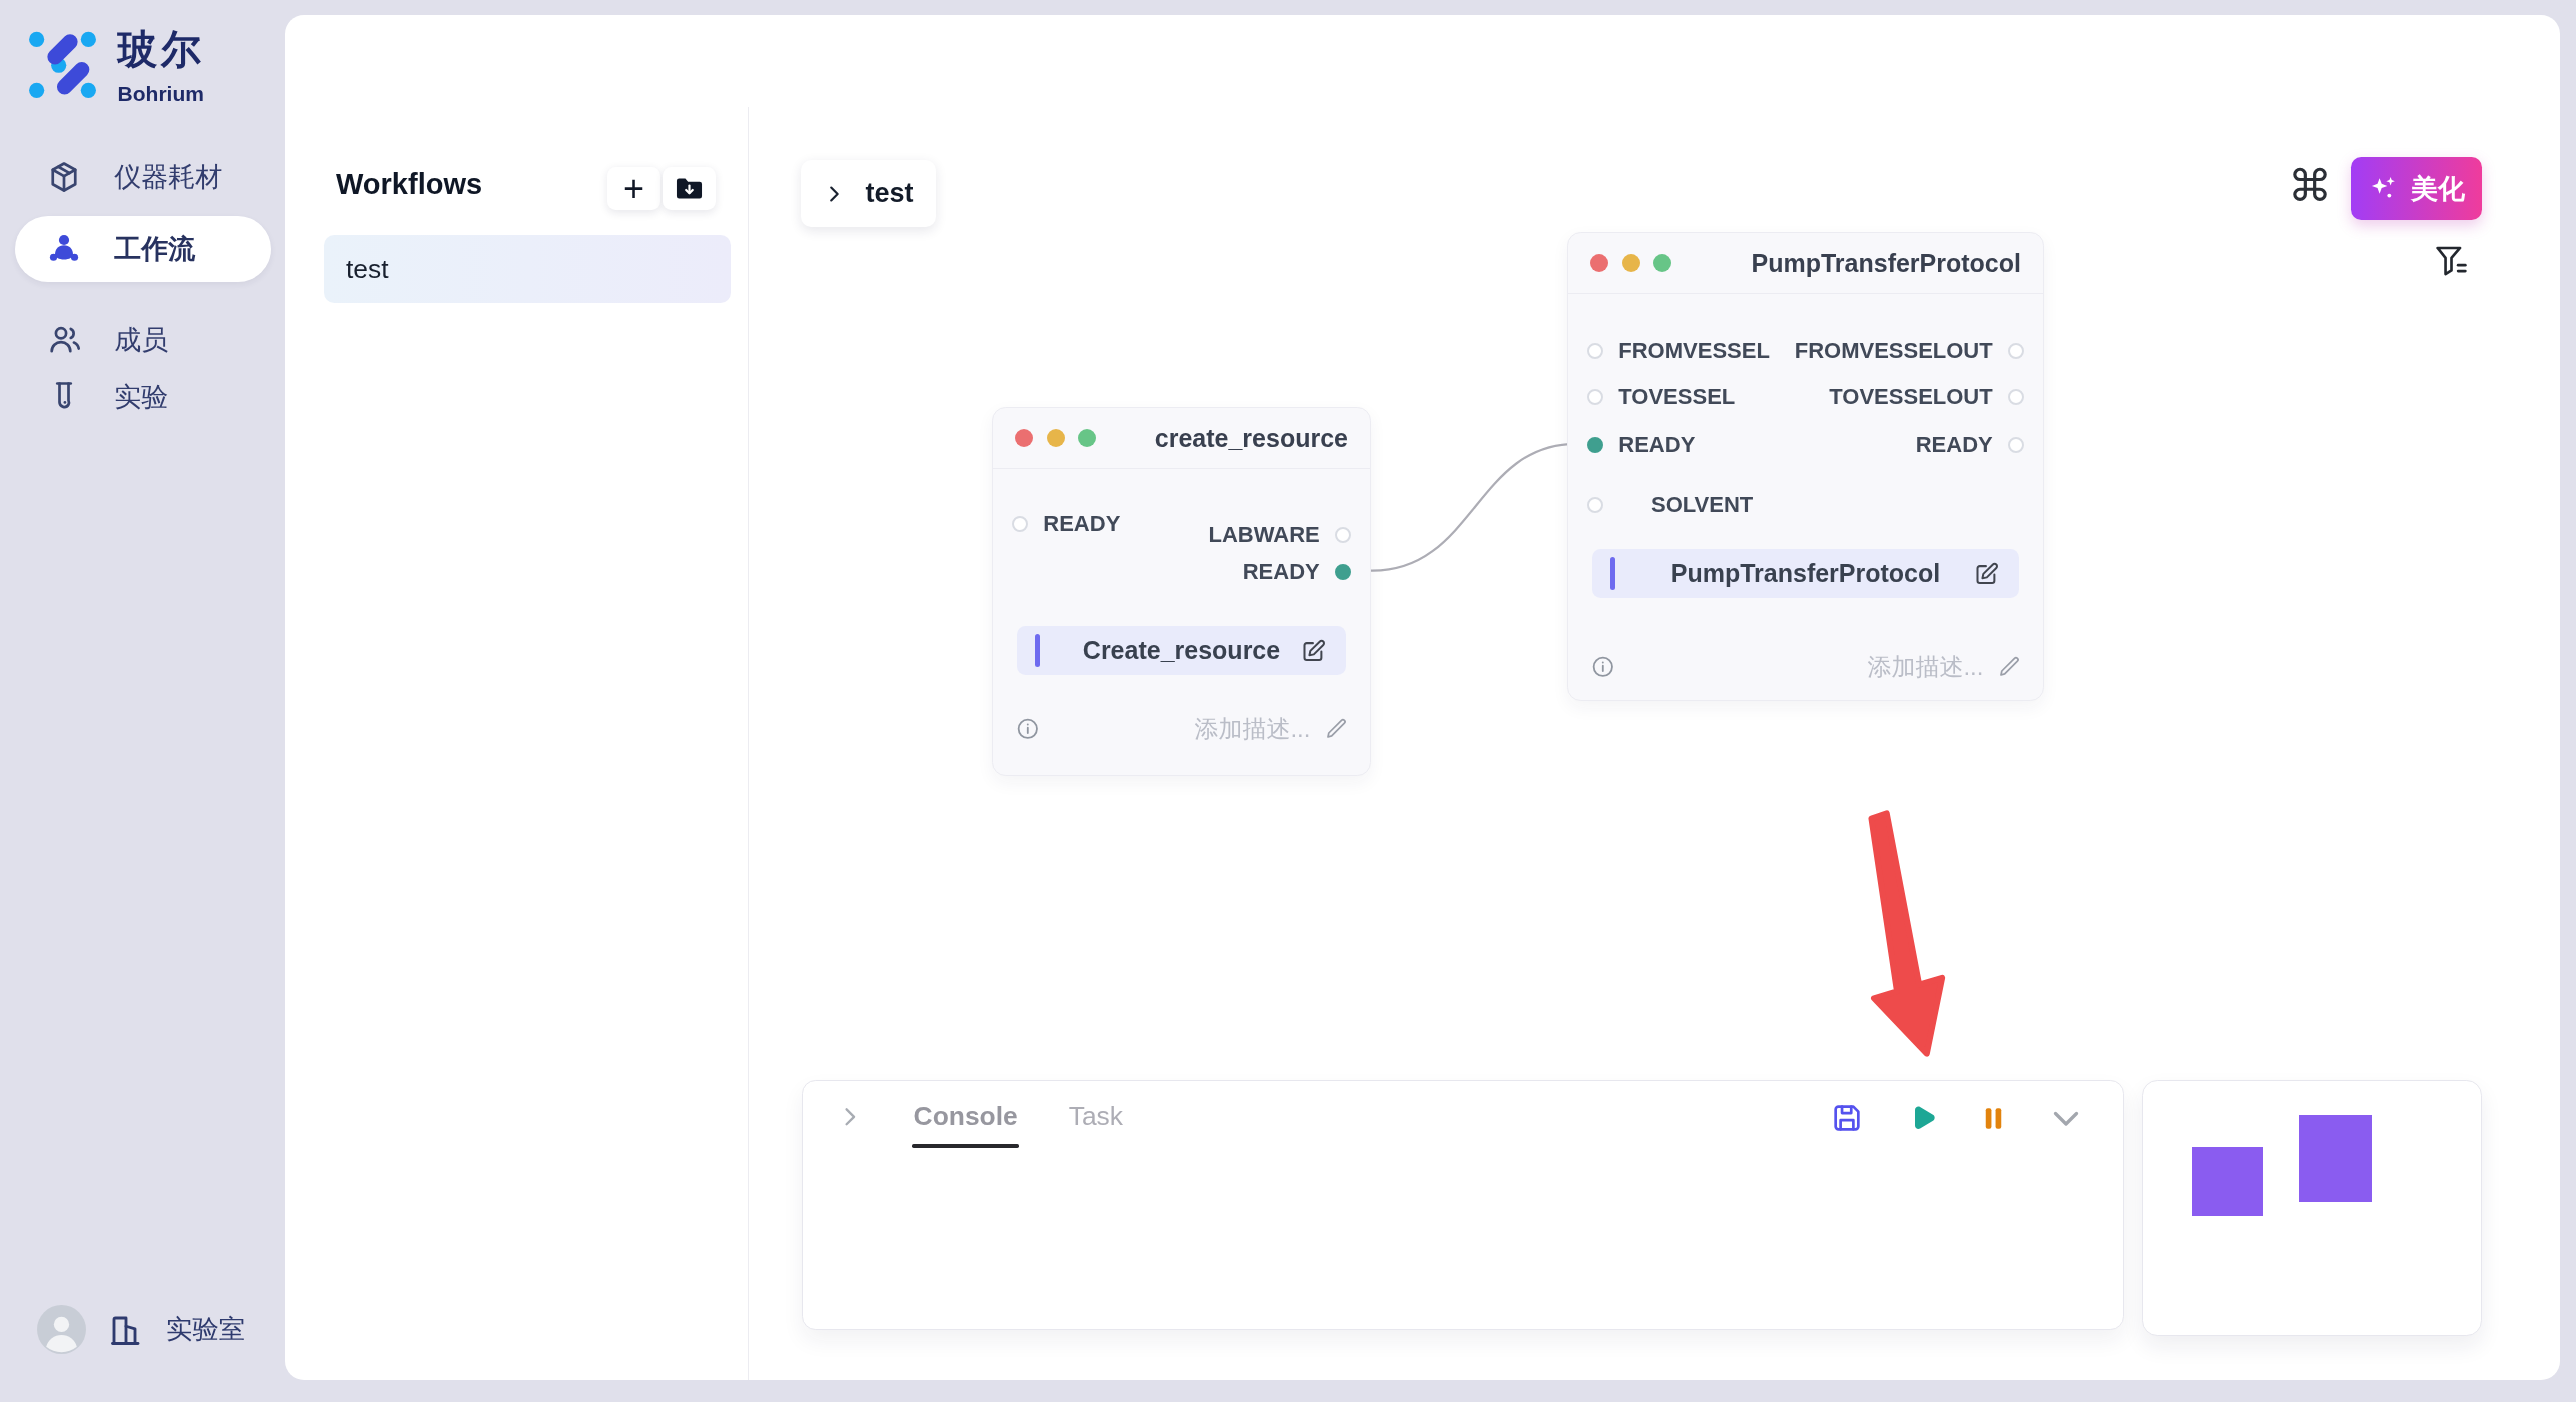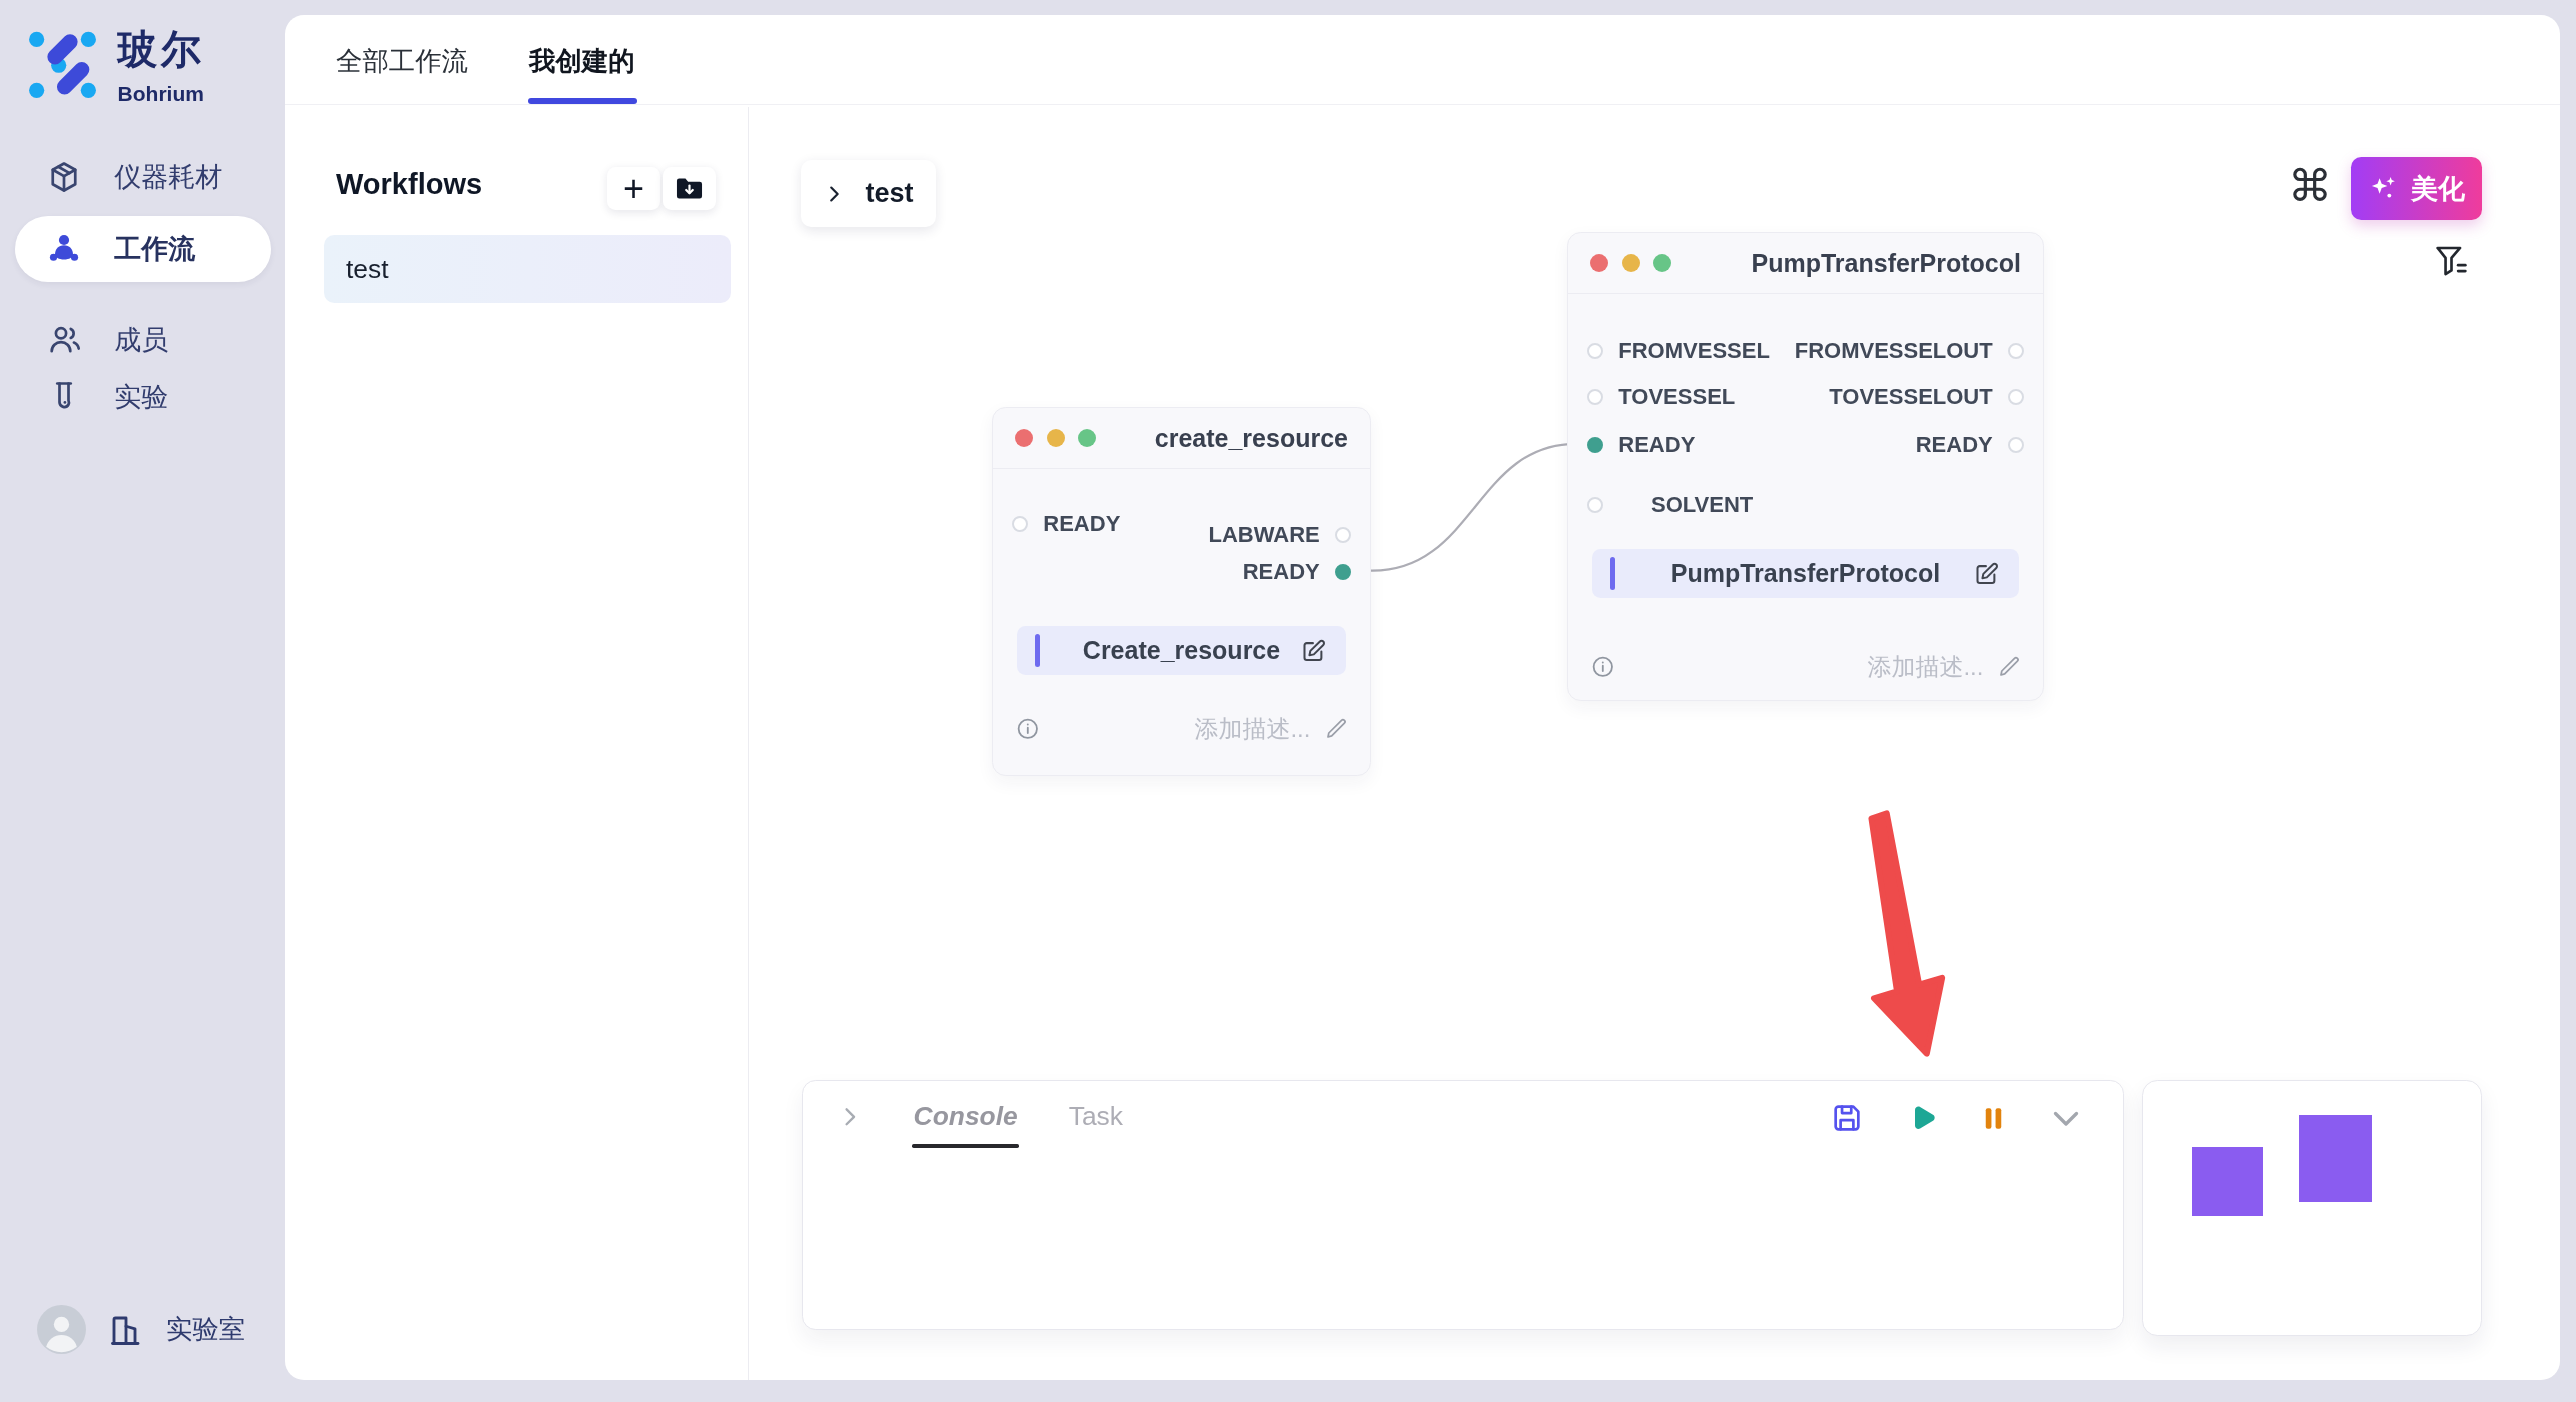--- a/index.html
+++ b/index.html
@@ -82,21 +82,21 @@
   .action-bar { position:absolute; left:18px; top:7.7px; bottom:7.7px; width:5.1px; border-radius:2.6px; background:#6E6BEF; }
   .action-label { flex:1; text-align:center; font-size:25px; font-weight:700; color:#39414F; }
   .action-edit { position:absolute; right:19px; top:50%; transform:translateY(-50%); }
   .node-footer { position:absolute; left:22px; right:22px; height:37px; display:flex; align-items:center; }
   .desc-placeholder { margin-left:auto; font-size:24px; color:#BABDC7; margin-right:13.6px; }
 
   
   .console-panel { position:absolute; left:802px; top:1080px; width:1322px; height:250px; background:#fff;
     border:1.7px solid #E7E7EE; border-radius:13.6px; box-shadow:0 10.2px 22px rgba(30,30,70,0.06); }
   .console-tabs { position:absolute; left:34px; top:20.4px; display:flex; align-items:center; gap:51px; }
-  .console-tab { font-size:26.4px; font-weight:700; color:#97979F; position:relative; cursor:pointer;font-style:italic; }
+  .console-tab { font-size:26.4px; font-weight:700; color:#97979F; position:relative; cursor:pointer; }
   .console-tab .tab-u { position:absolute; left:-1.7px; right:-1.7px; bottom:-15.3px; height:3.4px; background:#28282C; border-radius:1.7px; }
   .task-tab { font-size:26.4px; color:#ADADB5; cursor:pointer; }
   .console-icons { position:absolute; right:39px; top:19px; display:flex; align-items:center; gap:39px; }
   .console-icons > * { cursor:pointer; }
 
   
   .minimap { position:absolute; left:2142px; top:1080px; width:340px; height:256px; background:#fff;
     border:1.7px solid #E7E7EE; border-radius:15.3px; box-shadow:0 10.2px 22px rgba(30,30,70,0.07); }
   .mm-rect { position:absolute; background:#8A5CF0; }
   .mm-rect.r1 { left:49px; top:66px; width:71px; height:69px; }
@@ -178,25 +178,20 @@
         <path d="M4 21V5a1 1 0 0 1 1-1h7v17"></path>
         <path d="M12 9.5l6 1.8V21"></path>
         <path d="M3 21h17"></path>
       </svg>
       <span class="lab-label">实验室</span>
     </div>
   </div>
 
   <div class="main-card"></div>
 
-  <div class="tabs-header">
-    <span class="tab tab-all">全部工作流</span>
-    <span class="tab tab-mine">我创建的</span>
-    <div class="tab-underline"></div>
-  </div>
 
   <div class="wf-title">Workflows</div>
   <div class="icon-btn btn-add">
     <span>+</span>
   </div>
   <div class="icon-btn btn-folder">
     <svg width="31" height="27" viewBox="0 0 32 28">
       <path d="M3 6a2.4 2.4 0 0 1 2.4-2.4h6.4L14.6 7h12A2.4 2.4 0 0 1 29 9.4V22a2.4 2.4 0 0 1-2.4 2.4H5.4A2.4 2.4 0 0 1 3 22V6z" fill="#0F1726"></path>
       <path d="M16 11v7.5" stroke="#fff" stroke-width="2.3" stroke-linecap="round"></path>
       <path d="M12.6 15.5 16 19l3.4-3.5" stroke="#fff" stroke-width="2.3" stroke-linecap="round" stroke-linejoin="round" fill="none"></path>

